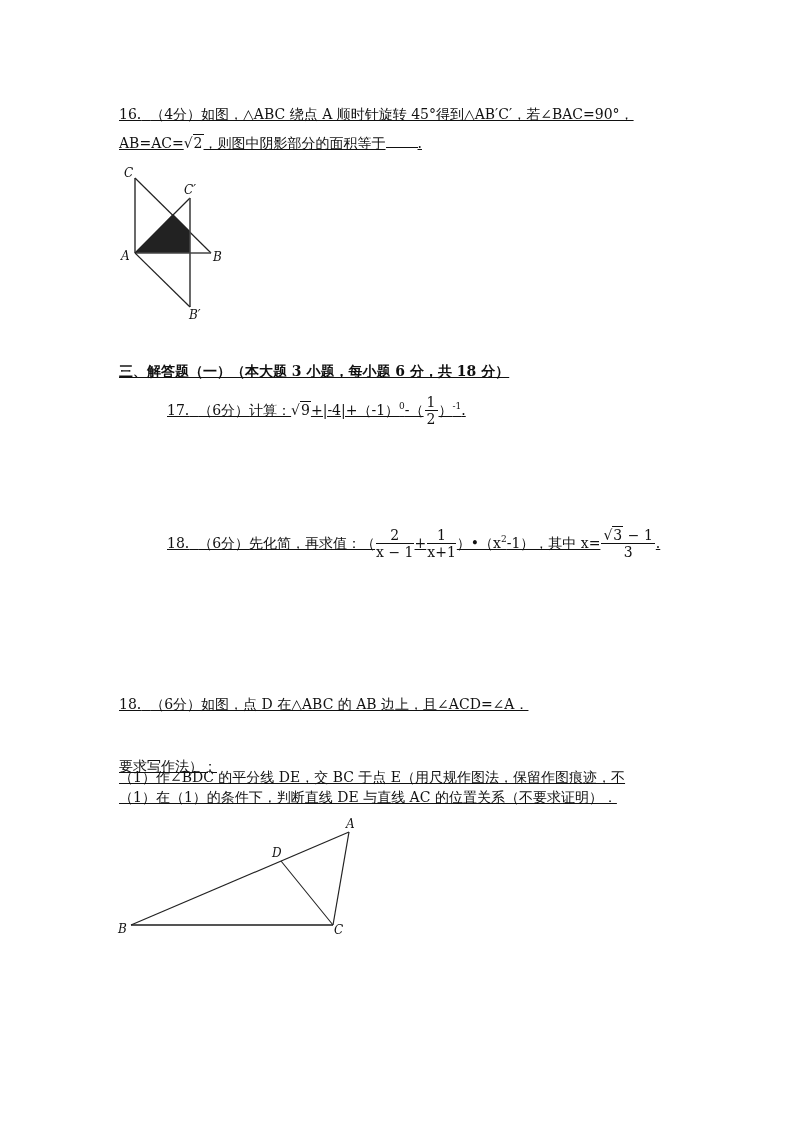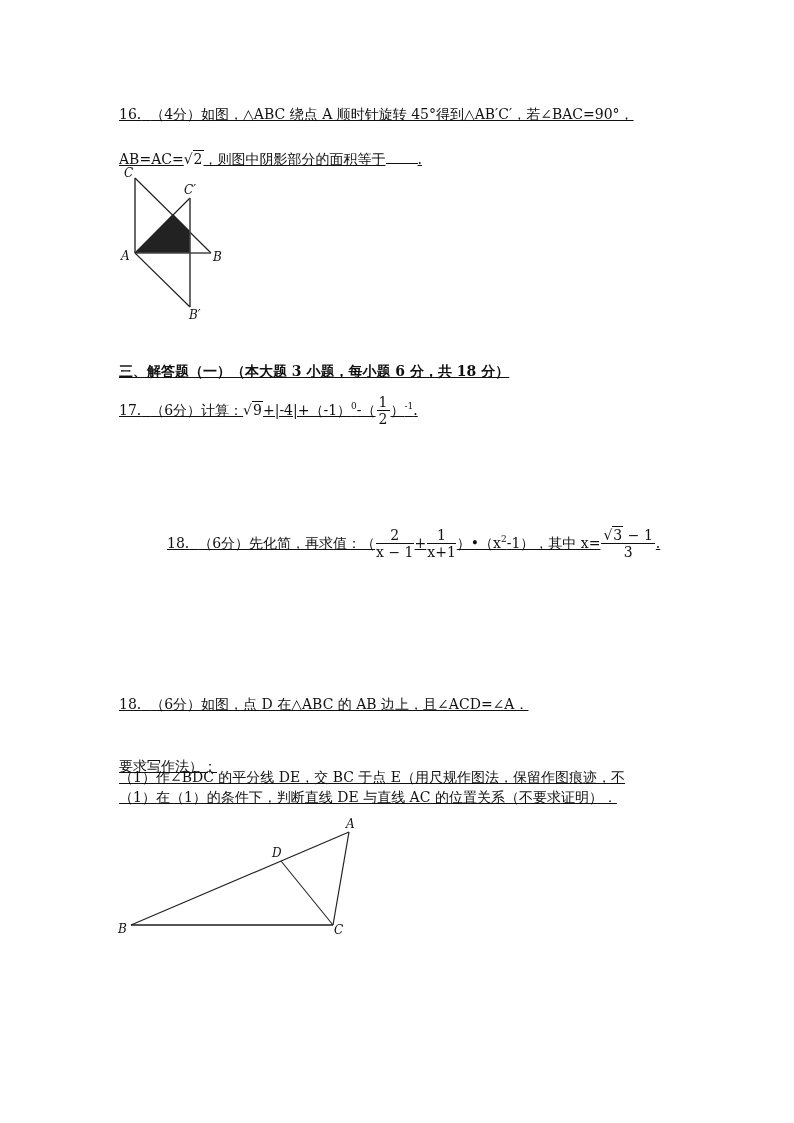--- a/index.html
+++ b/index.html
@@ -17,21 +17,21 @@
   svg { position:absolute; overflow:visible; }
   .lbl { font-family:"DejaVu Serif","Liberation Serif",serif; font-style:italic; font-size:12px; fill:#111; }
 </style>
 </head>
 <body>
 
 <div class="line" style="top:104px;">
   <span>16.</span>&nbsp;
   <span>（4分）</span><span>如图，△ABC 绕点 A 顺时针旋转 45°得到△AB′C′，若∠BAC=90°，</span>
 </div>
-<div class="line" style="top:149px;">
+<div class="line" style="top:133px;">
   <span>AB=AC=</span><span class="sqrt">√<span class="rad">2</span></span><span>，则图中阴影部分的面积等于</span><span class="blank"></span><span>.</span>
 </div>
 
 <svg style="left:0;top:0;" width="794" height="1123">
   <polygon points="135,253 173,214 190,231 190,253" fill="#222"></polygon>
   <line x1="135" y1="178" x2="135" y2="253" stroke="#444" stroke-width="1.6"></line>
   <line x1="135" y1="178" x2="211" y2="253" stroke="#222" stroke-width="1.2"></line>
   <line x1="135" y1="253" x2="211" y2="253" stroke="#444" stroke-width="1.6"></line>
   <line x1="135" y1="253" x2="190" y2="198" stroke="#222" stroke-width="1.2"></line>
   <line x1="190" y1="198" x2="190" y2="307" stroke="#444" stroke-width="1.6"></line>
@@ -47,21 +47,21 @@
   <line x1="349" y1="832" x2="333" y2="925" stroke="#222" stroke-width="1.2"></line>
   <line x1="281" y1="861" x2="333" y2="925" stroke="#222" stroke-width="1.1"></line>
   <text class="lbl" x="346" y="828">A</text>
   <text class="lbl" x="272" y="857">D</text>
   <text class="lbl" x="118" y="933">B</text>
   <text class="lbl" x="334" y="934">C</text>
 </svg>
 
 <div class="line bold" style="top:361px;">三、解答题（一）（本大题 3 小题，每小题 6 分，共 18 分）</div>
 
-<div class="line" style="top:394px;">
+<div class="line" style="top:394px;margin-left:48px;">
   <span>17.</span>&nbsp;
   <span>（6分）</span><span>计算：</span><span class="sqrt">√<span class="rad">9</span></span><span>+|-4|+（-1）</span><sup>0</sup><span>-（</span><span class="frac"><span class="num">1</span><span class="den">2</span></span><span>）</span><sup>-1</sup><span>.</span>
 </div>
 
 <div class="line" style="top:527px;margin-left:48px;">
   <span>18.</span>&nbsp;
   <span>（6分）</span><span>先化简，再求值：（</span><span class="frac"><span class="num">2</span><span class="den">x − 1</span></span><span>+</span><span class="frac"><span class="num">1</span><span class="den">x+1</span></span><span>）•（x</span><sup>2</sup><span>-1），其中 x=</span><span class="frac"><span class="num"><span class="sqrt">√<span class="rad">3</span></span><span> − 1</span></span><span class="den">3</span></span><span>.</span>
 </div>
 
 <div class="line" style="top:694px;">

